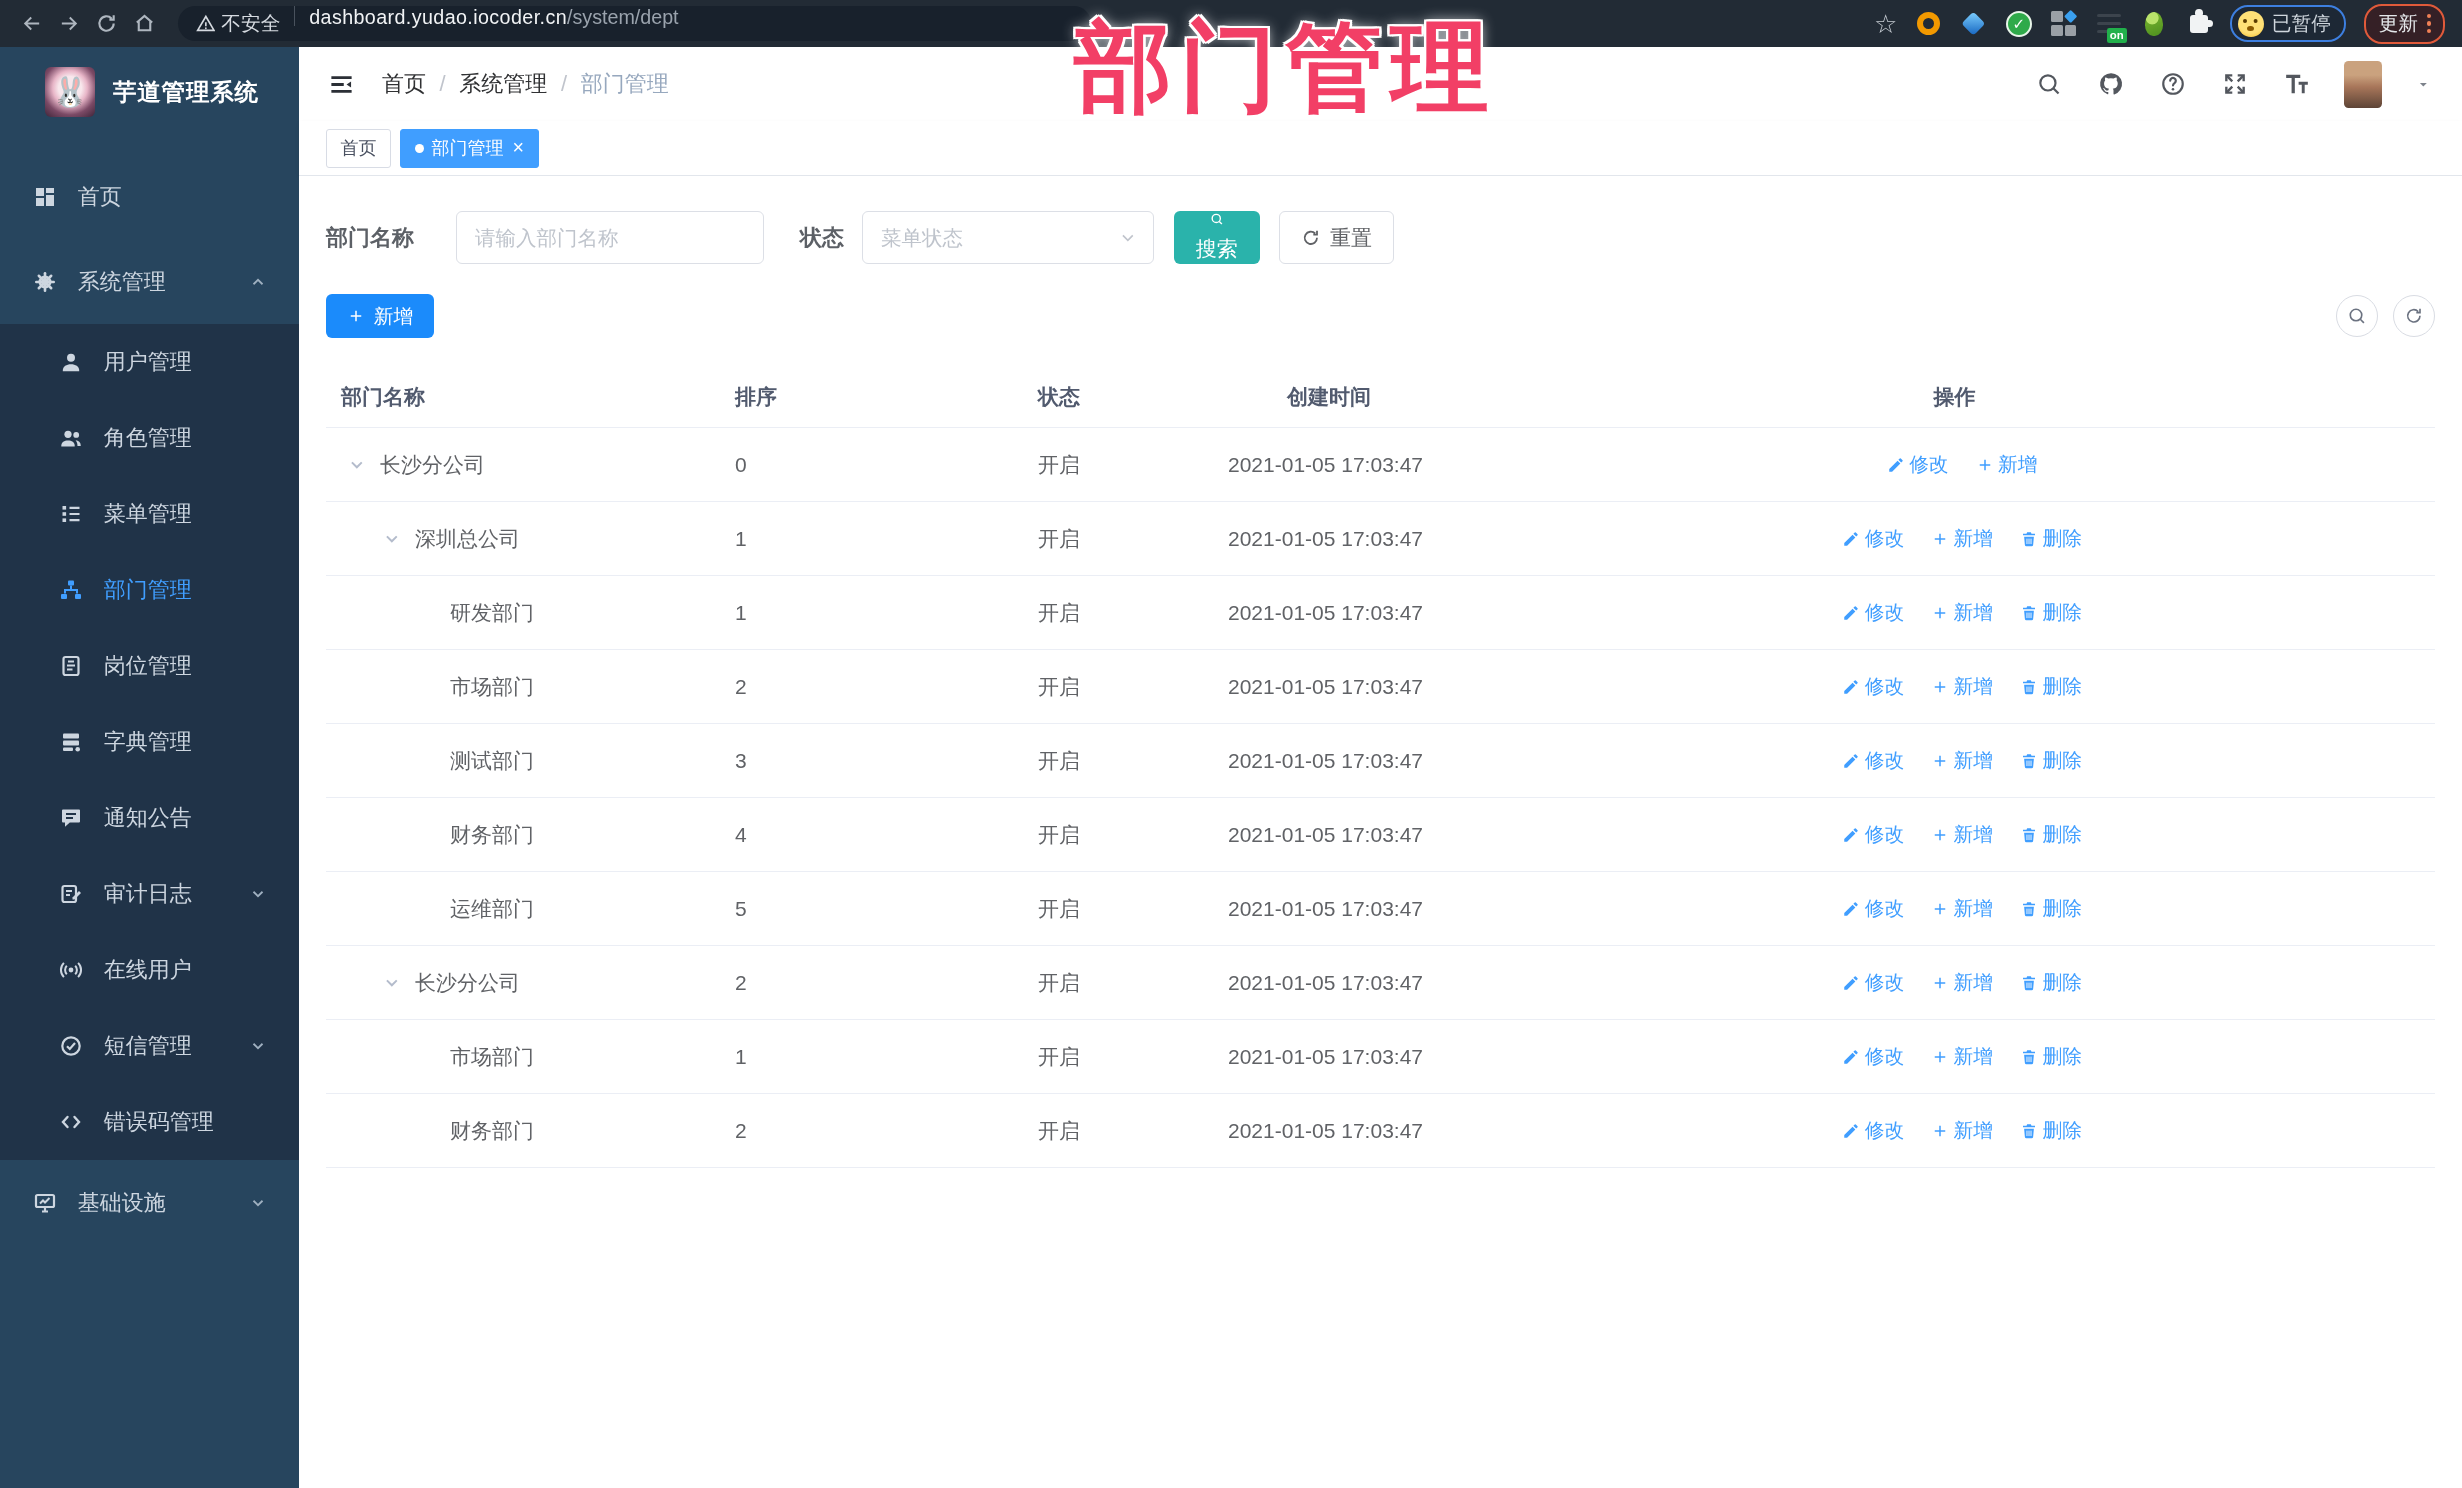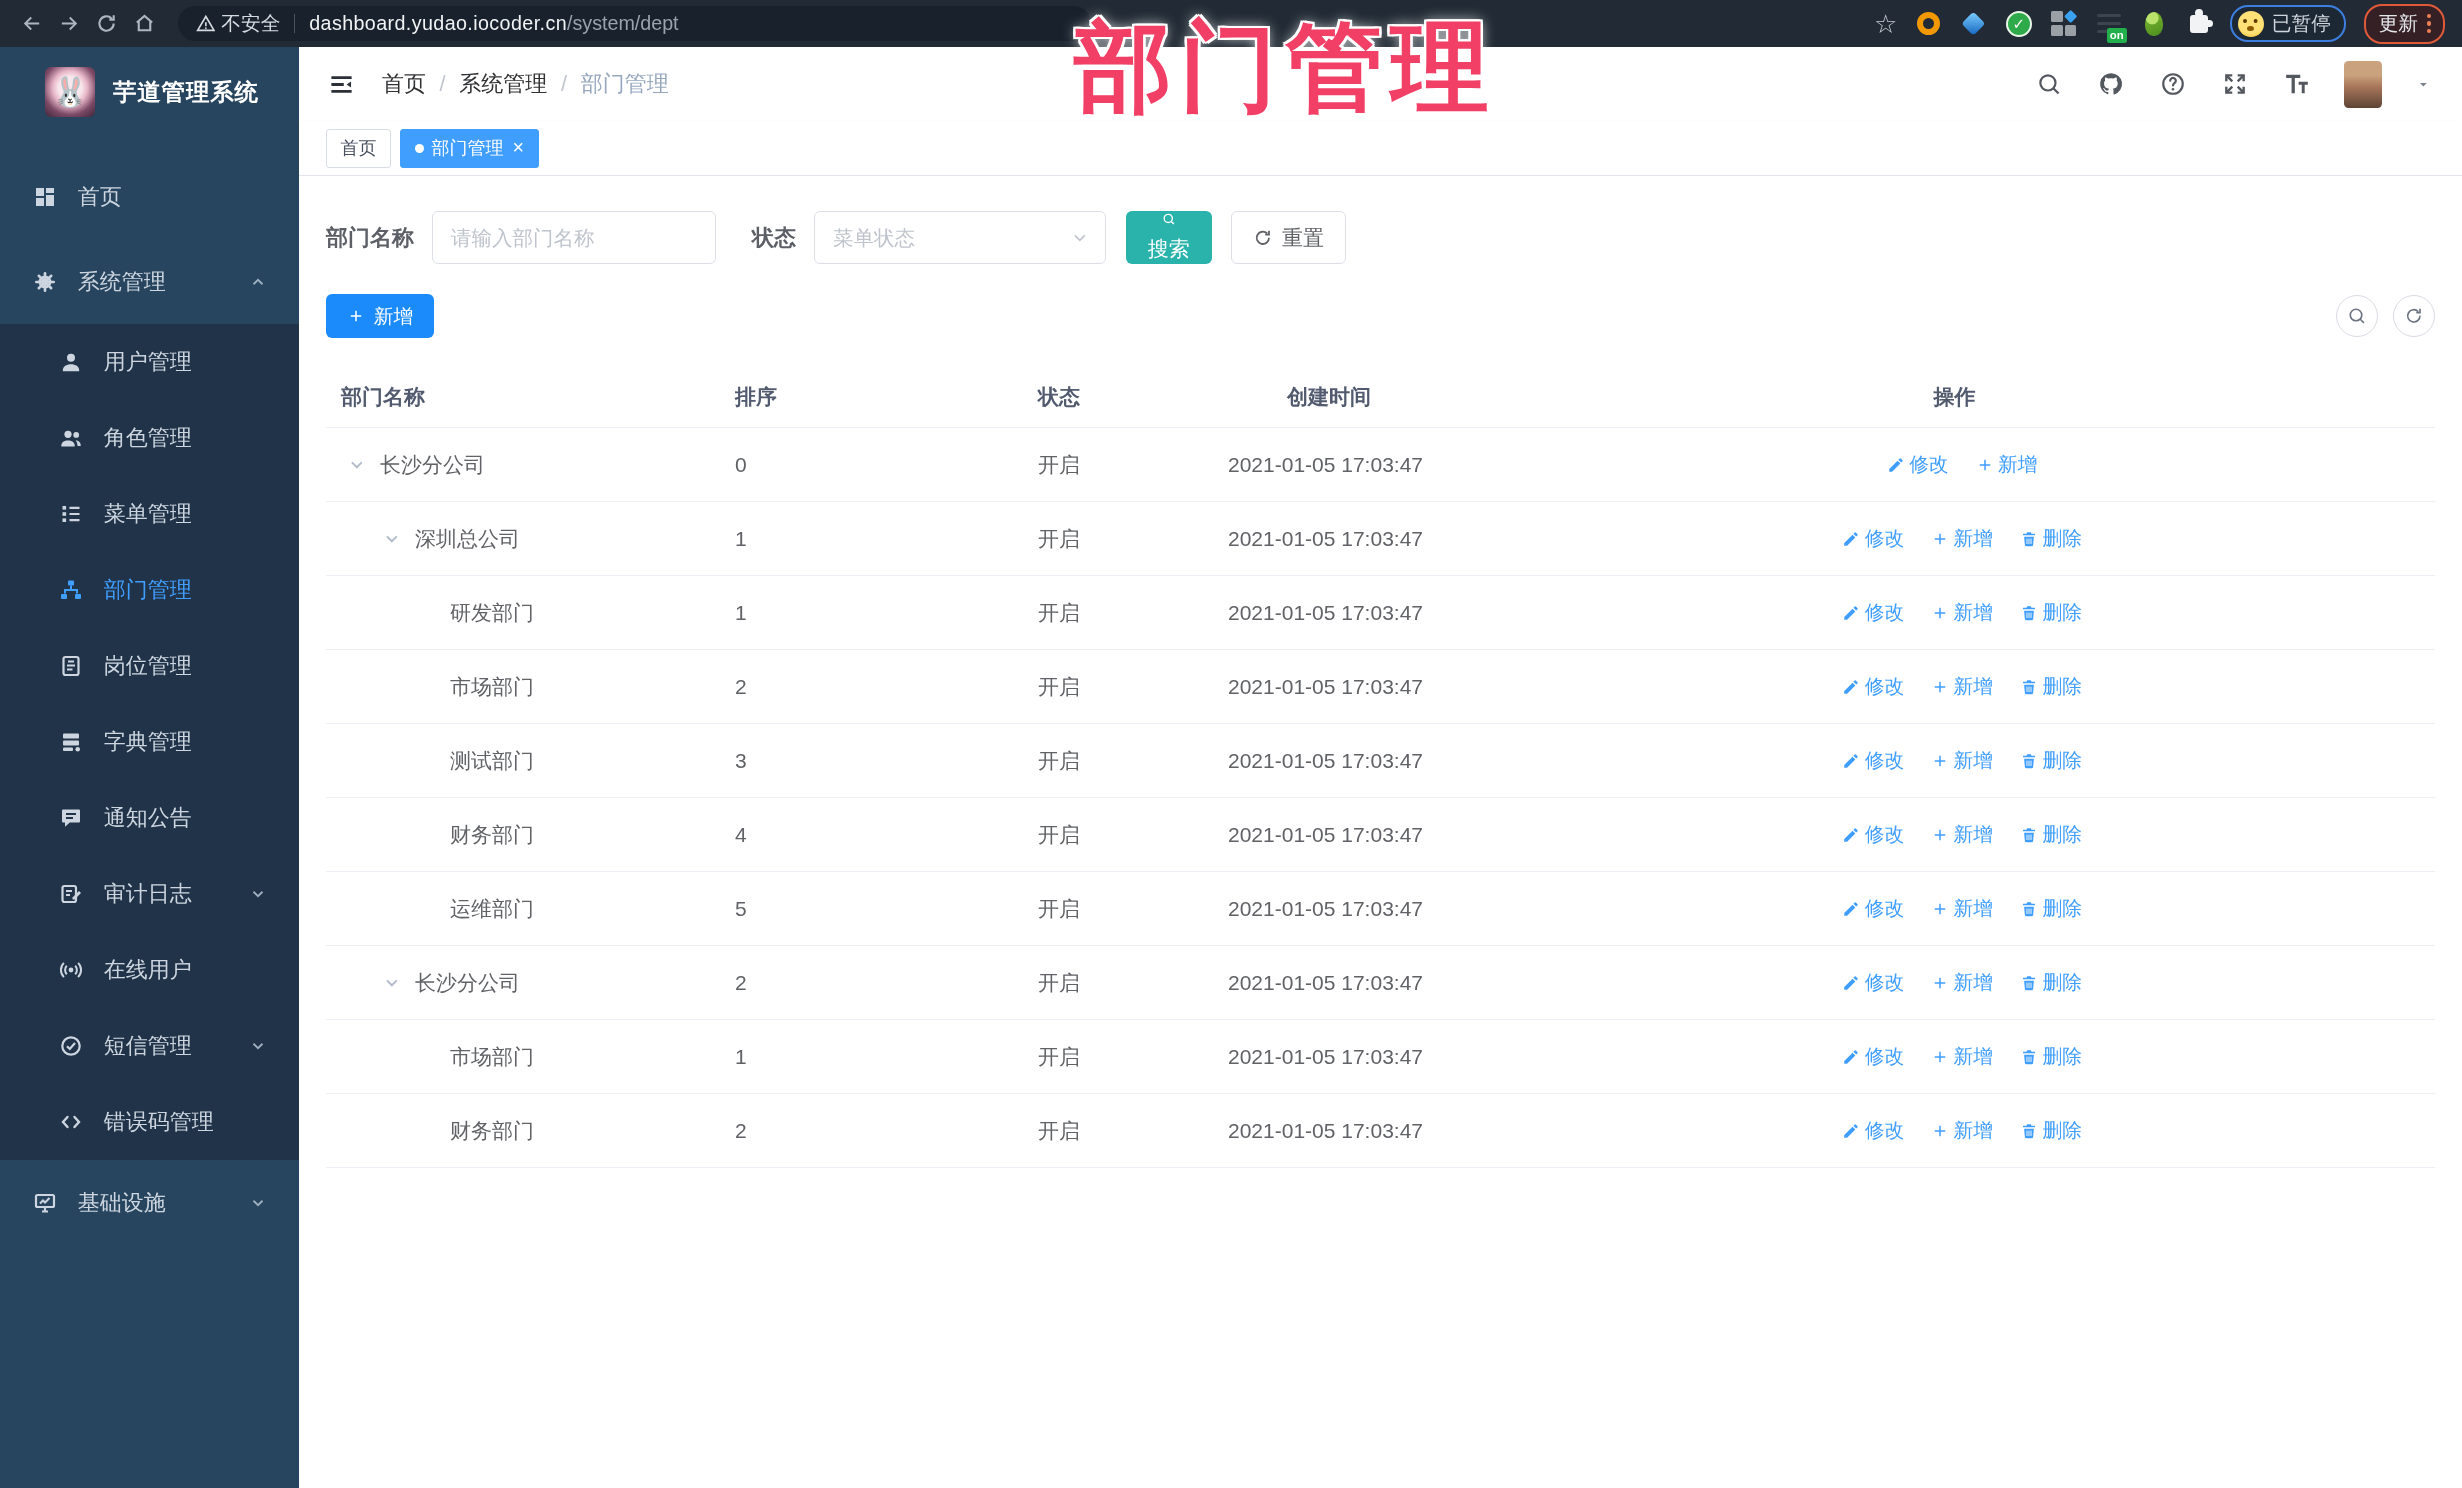--- a/index.html
+++ b/index.html
@@ -4,21 +4,21 @@
 <style>
   * { margin:0; padding:0; box-sizing:border-box; }
   html,body { width:2462px; height:1488px; }
   body { font-family:"Liberation Sans","DejaVu Sans",sans-serif; background:#fff; }
   .screen { position:relative; width:2462px; height:1488px; overflow:hidden; }
 
   
   .browser-bar { height:47px; background:#222b35; display:flex; align-items:center; padding:0 16.7px; gap:7.6px; }
   .nav-ic { width:30px; height:30px; display:flex; align-items:center; justify-content:center; color:#aeb6bf; flex:0 0 auto; }
   .nav-ic svg { width:23px; height:23px; }
-  .url-pill { margin-left:10.6px; height:35px; width:913px; background:#18212c; border-radius:17.4px; display:flex; align-items:center; padding:0 18px; gap:14px; color:#dbe1e8; font-size:19.7px; }
+  .url-pill { margin-left:10.6px; height:35px; width:913px; background:#18212c; border-radius:17.4px; display:flex; padding:0 18px; gap:14px; color:#dbe1e8; font-size:19.7px; }
   .url-pill .warn { display:flex; align-items:center; gap:6px; color:#d5dae0; font-weight:500; }
   .url-pill .warn svg { width:19.7px; height:19.7px; }
   .url-sep { width:0.8px; height:19.7px; background:#49525d; }
   .url-host { color:#f1f3f5; font-weight:500; letter-spacing:0.4px; }
   .url-path { color:#9aa3ad; }
   .browser-right { margin-left:auto; display:flex; align-items:center; gap:18px; }
   .star { color:#c6ccd3; font-size:26px; line-height:1; }
   .ext { width:27px; height:27px; position:relative; display:flex; align-items:center; justify-content:center; flex:0 0 auto; }
   .orange-ring { width:23px; height:23px; border:6.8px solid #f29900; border-radius:50%; }
   .blue-gem { width:16.7px; height:16.7px; transform:rotate(45deg); border-radius:3.8px; background:linear-gradient(135deg,#7ed0ff,#1565c0); }
@@ -81,21 +81,21 @@
   .tag { height:39px; display:flex; align-items:center; padding:0 13.6px; border:0.8px solid #d8dce5; background:#fff; color:#495060; font-size:18px; border-radius:3px; gap:7.6px; }
   .tag.active { background:#409eff; border-color:#409eff; color:#fff; }
   .tag .dot { width:9px; height:9px; border-radius:50%; background:#fff; }
   .tag .close { font-size:19.7px; line-height:1; margin-left:1.5px; }
 
   .content { flex:1; padding:35px 27px 0 27px; background:#fff; }
 
   
   .filters { display:flex; align-items:center; }
   .f-label { font-size:22px; color:#5c6066; font-weight:600; margin-right:18px; white-space:nowrap; }
-  .f-input { width:284px; height:53px; border:0.8px solid #dcdfe6; border-radius:6px; font-size:20.5px; color:#606266; padding:0 18px; outline:none; font-family:inherit; }
+  .f-input { width:308px; height:53px; border:0.8px solid #dcdfe6; border-radius:6px; font-size:20.5px; color:#606266; padding:0 18px; outline:none; font-family:inherit;margin-left:24px; }
   .f-input::placeholder { color:#bfc4cc; }
   .f-select { width:292px; height:53px; border:0.8px solid #dcdfe6; border-radius:6px; display:flex; align-items:center; padding:0 15px 0 18px; margin-left:18px; }
   .f-select .ph { font-size:20.5px; color:#bfc4cc; }
   .f-select .sel-arrow { margin-left:auto; color:#c0c4cc; display:flex; }
   .f-select .sel-arrow svg { width:19.7px; height:19.7px; } .gap48 { width:36px; } .gap26 { width:19.7px; }
   .btn { height:53px; border-radius:6px; display:flex; align-items:center; justify-content:center; gap:9px; font-size:21px; cursor:pointer; padding:0 21px; border:0.8px solid transparent; }
   .btn svg { width:19.7px; height:19.7px; }
   .btn-search { background:#2ab3ab; color:#fff;flex-direction:column; }
   .btn-reset { background:#fff; color:#606266; border-color:#dcdfe6; }
 

